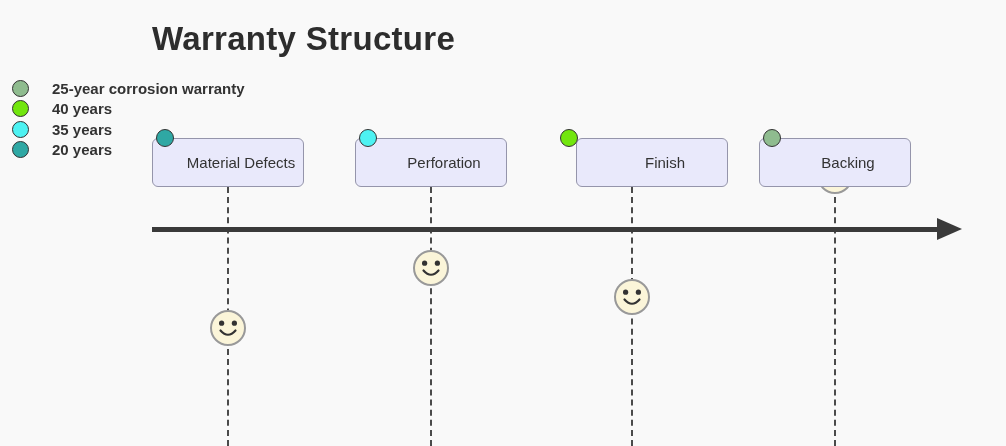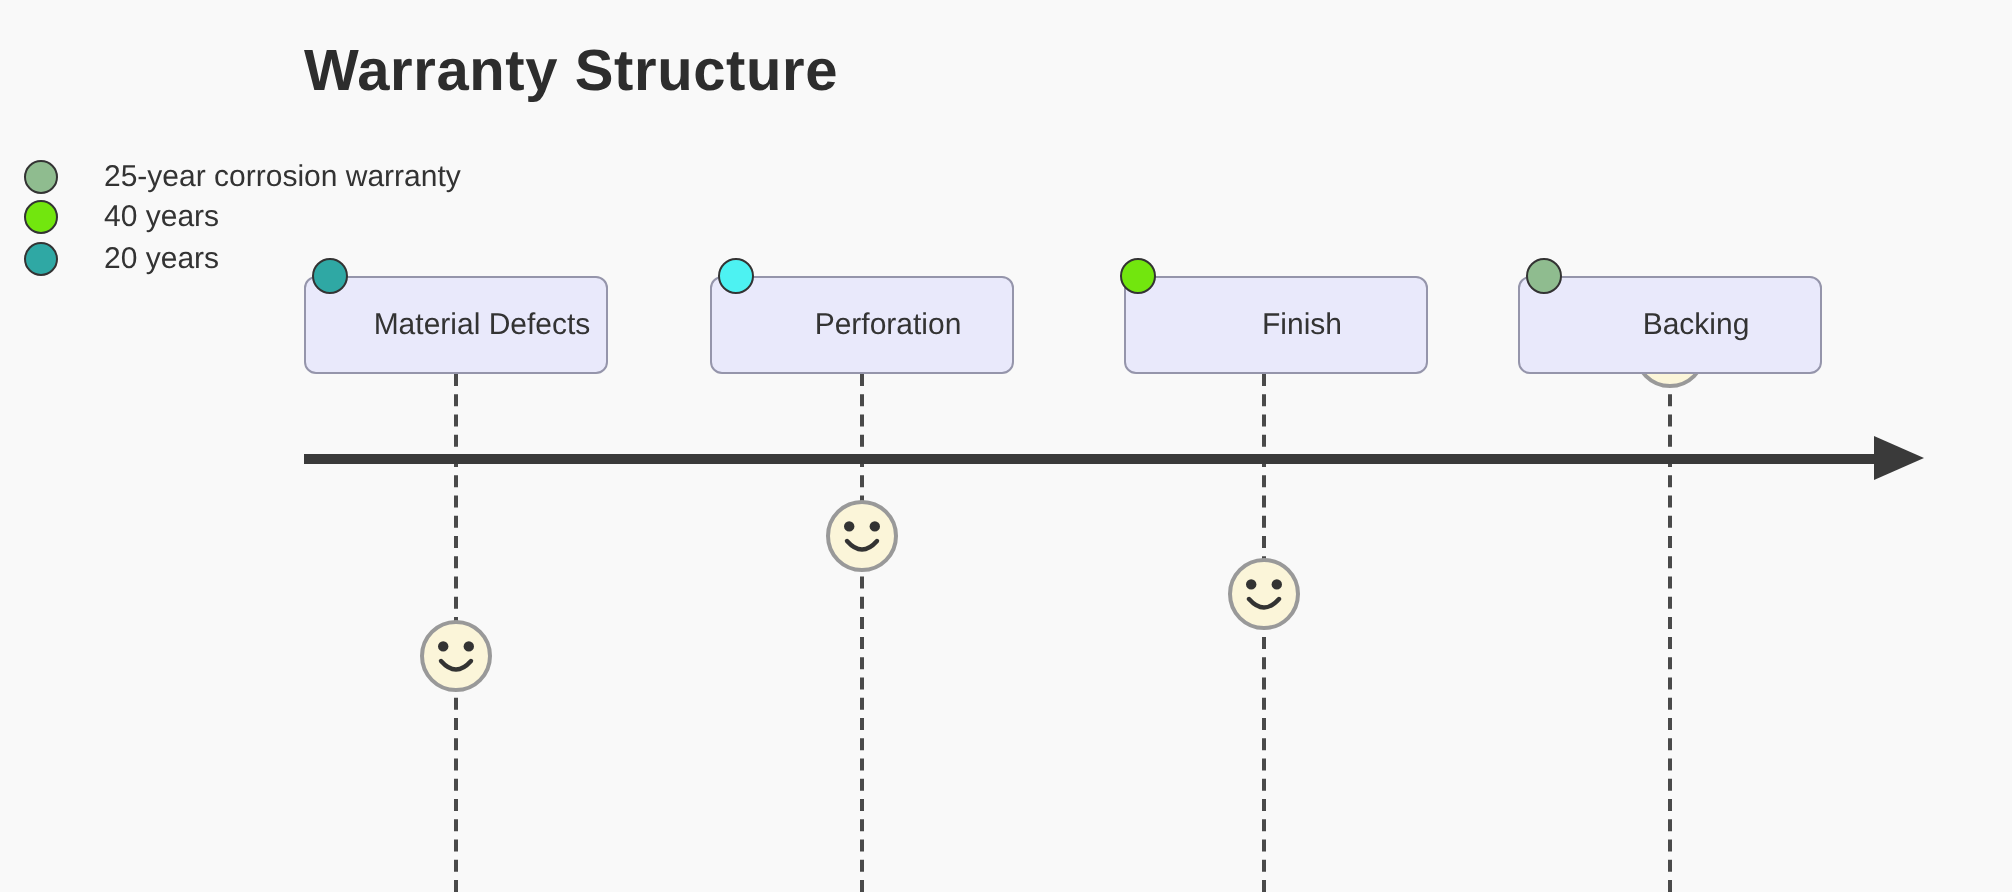--- a/index.html
+++ b/index.html
@@ -9,21 +9,21 @@
     height: 446px;
     background: var(--bg, #f9f9f9);
     font-family: "Liberation Sans", "DejaVu Sans", sans-serif;
     overflow: hidden;
   }
   .title {
     position: absolute;
     left: 152px;
     top: 20px;
     margin: 0;
-    font-size: 29px;
+    font-size: 33px;
     font-weight: 700;
     color: #2d2d2d;
     letter-spacing: 0.3px;
   }
   .legend {
     position: absolute;
     left: 12px;
     top: 78px;
   }
   .legend-row {
@@ -37,20 +37,21 @@
     border-radius: 50%;
     border: 1.6px solid #333;
     box-sizing: border-box;
     flex: 0 0 auto;
   }
   .legend-label {
     margin-left: 23px;
     font-size: 15px;
     color: #333;
     white-space: nowrap;
+    font-weight: bold;
   }
   .axis-line {
     position: absolute;
     left: 152px;
     top: 227px;
     width: 786px;
     height: 5px;
     background: var(--axis, #3a3a3a);
     z-index: 3;
   }
@@ -122,20 +123,24 @@
   <div class="legend">
     <div class="legend-row">
       <span class="legend-dot" style="background: rgb(143, 188, 143);"></span>
       <span class="legend-label">25-year corrosion warranty</span>
     </div>
     <div class="legend-row">
       <span class="legend-dot" style="background: rgb(114, 230, 14);"></span>
       <span class="legend-label">40 years</span>
     </div>
     <div class="legend-row">
+      <span class="legend-dot" style="background: rgb(77, 242, 242);"></span>
+      <span class="legend-label">35 years</span>
+    </div>
+    <div class="legend-row">
       <span class="legend-dot" style="background: rgb(47, 168, 164);"></span>
       <span class="legend-label">20 years</span>
     </div>
   </div>
 
   <div class="axis-line"></div>
   <div class="axis-head"></div>
 
   <div class="task">
     <div class="task-dashed" style="left: 227px;"></div>
@@ -166,21 +171,21 @@
   </div>
 
   <div class="task">
     <div class="task-dashed" style="left: 631px;"></div>
     <svg class="task-smiley" viewBox="0 0 38 38" style="left: 613px; top: 278px;">
       <circle class="face" cx="19" cy="19" r="17"></circle>
       <circle class="eye" cx="12.6" cy="14.2" r="2.6"></circle>
       <circle class="eye" cx="25.4" cy="14.2" r="2.6"></circle>
       <path class="mouth" d="M11.5 21.5 Q19 30 26.5 21.5"></path>
     </svg>
-    <div class="task-box" style="left: 562px;">
+    <div class="task-box" style="left: 576px;">
       <span class="task-label">Finish</span>
     </div>
     <span class="task-dot" style="left: 560px; background: rgb(114, 230, 14);"></span>
   </div>
 
   <div class="task">
     <div class="task-dashed" style="left: 834px;"></div>
     <svg class="task-smiley" viewBox="0 0 38 38" style="left: 816px; top: 157px;">
       <circle class="face" cx="19" cy="19" r="17"></circle>
       <circle class="eye" cx="12.6" cy="14.2" r="2.6"></circle>

